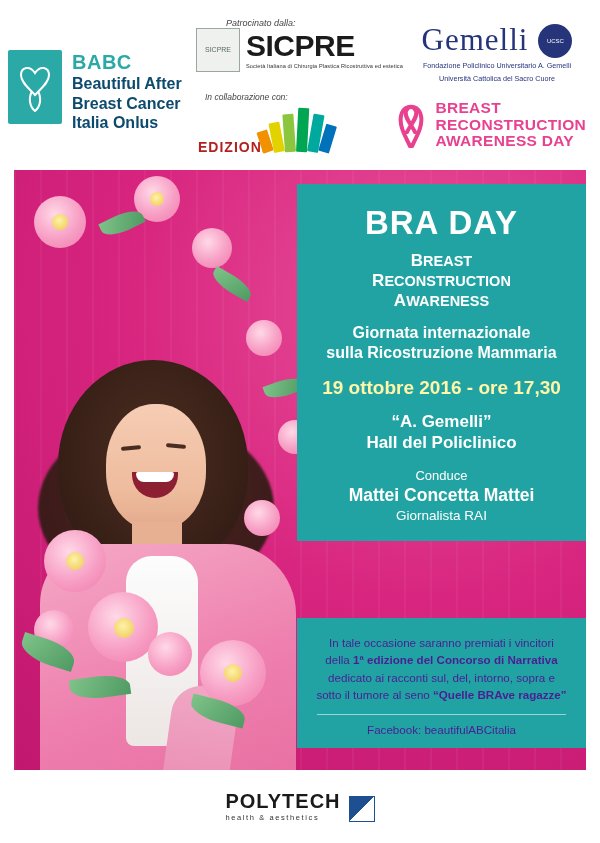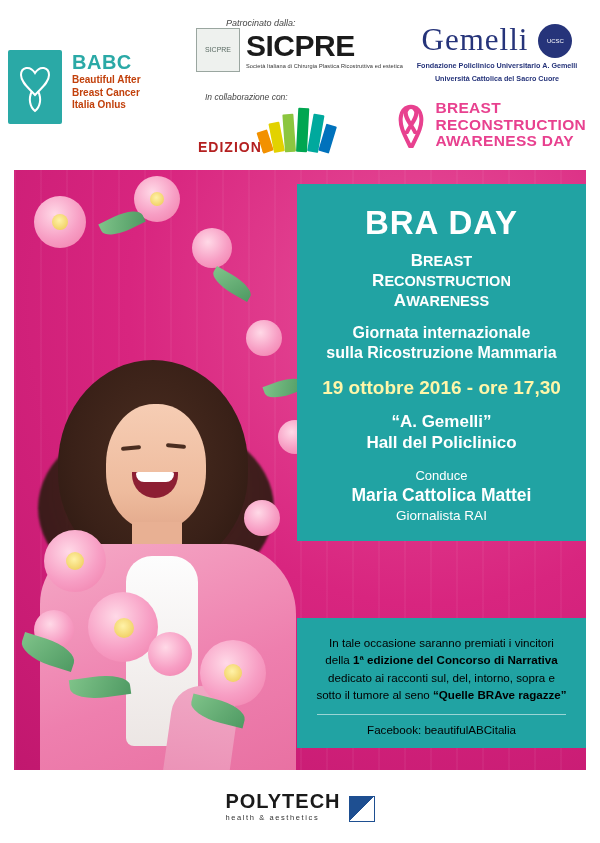--- a/index.html
+++ b/index.html
@@ -41,22 +41,22 @@
     margin-left:10px;
     line-height:1.22;
   }
   .babc-title{
     font-size:20px;
     font-weight:bold;
     color:#2aa9a6;
     letter-spacing:0.5px;
   }
   .babc-sub{
-    font-size:10px;
-    color:#c2410c;
+    font-size:16px;
+    color:#0c4a6e;
     font-weight:bold;
   }
 
   .patro-label{
     position:absolute;
     left:226px;top:18px;
     font-size:9px;
     color:#444;
     font-style:italic;
   }
@@ -98,21 +98,21 @@
     line-height:1;
   }
   .gemelli-seal{
     width:34px;height:34px;border-radius:50%;
     background:#26347a;
     display:flex;align-items:center;justify-content:center;
     color:#fff;font-size:6px;text-align:center;line-height:1.05;
   }
   .gemelli-sub{
     margin-top:3px;
-    font-size:7.2px;color:#26347a;font-weight:bold;line-height:1.35;
+    font-size:7.2px;color:#26347a;font-weight:normal;line-height:1.35;
   }
 
   .collab-label{
     position:absolute;
     left:205px;top:92px;
     font-size:8.5px;color:#444;font-style:italic;
   }
   .leima{
     position:absolute;
     left:198px;top:102px;
@@ -281,21 +281,21 @@
   .bd-role{
     font-size:13.5px;
   }
 
   
   .panel2{
     position:absolute;
     right:0;top:448px;
     width:289px;
     background:#21a3a3;
-    color:#000000;
+    color:#4c1d95;
     box-sizing:border-box;
     padding:16px 16px 12px;
     text-align:center;
   }
   .p2-text{
     font-size:11.6px;line-height:1.5;
   }
   .p2-text .b{font-weight:bold;}
   .p2-q{font-weight:bold;}
   .p2-rule{
@@ -468,21 +468,21 @@
       </div>
 
       <div class="bd-date">19 ottobre 2016 - ore 17,30</div>
 
       <div class="bd-place">
         <div>“A. Gemelli”</div>
         <div>Hall del Policlinico</div>
       </div>
 
       <div class="bd-conduce">Conduce</div>
-      <div class="bd-host">Maria Cattolica Mattei</div>
+      <div class="bd-host">Mattei Concetta Mattei</div>
       <div class="bd-role">Giornalista RAI</div>
     </div>
 
     <div class="panel2">
       <div class="p2-text">
         <div>In tale occasione saranno premiati i vincitori</div>
         <div>
           <span>della </span><span class="b">1ª edizione del Concorso di Narrativa</span>
         </div>
         <div>dedicato ai racconti sul, del, intorno, sopra e</div>

